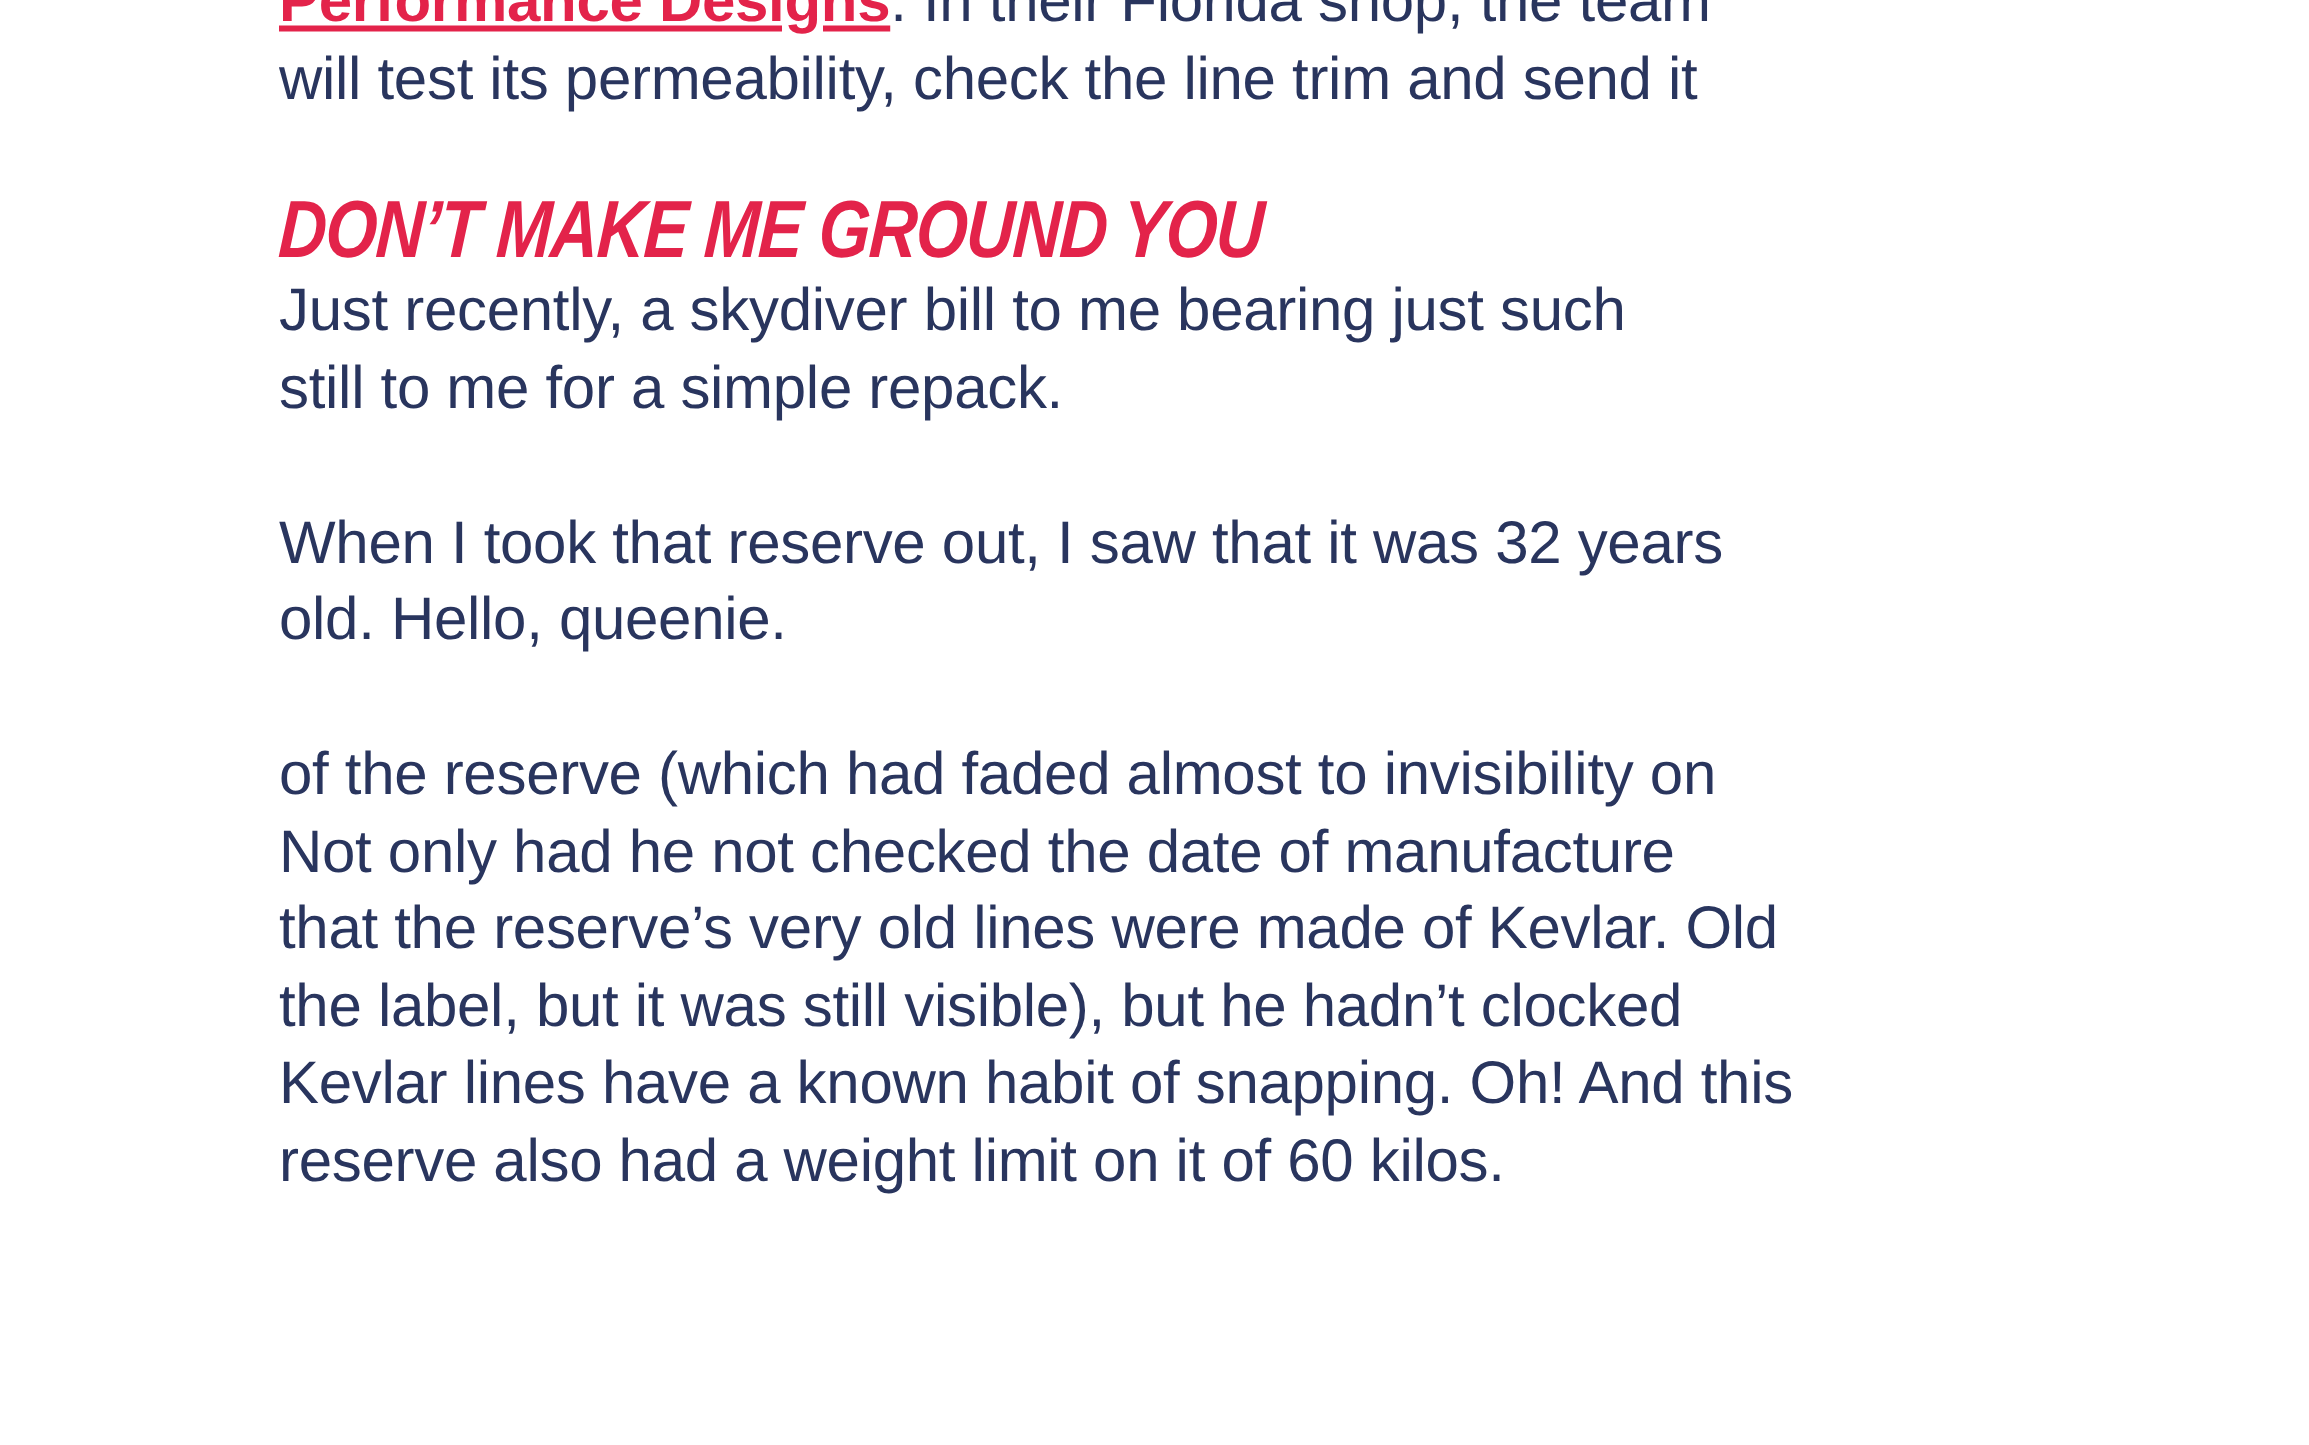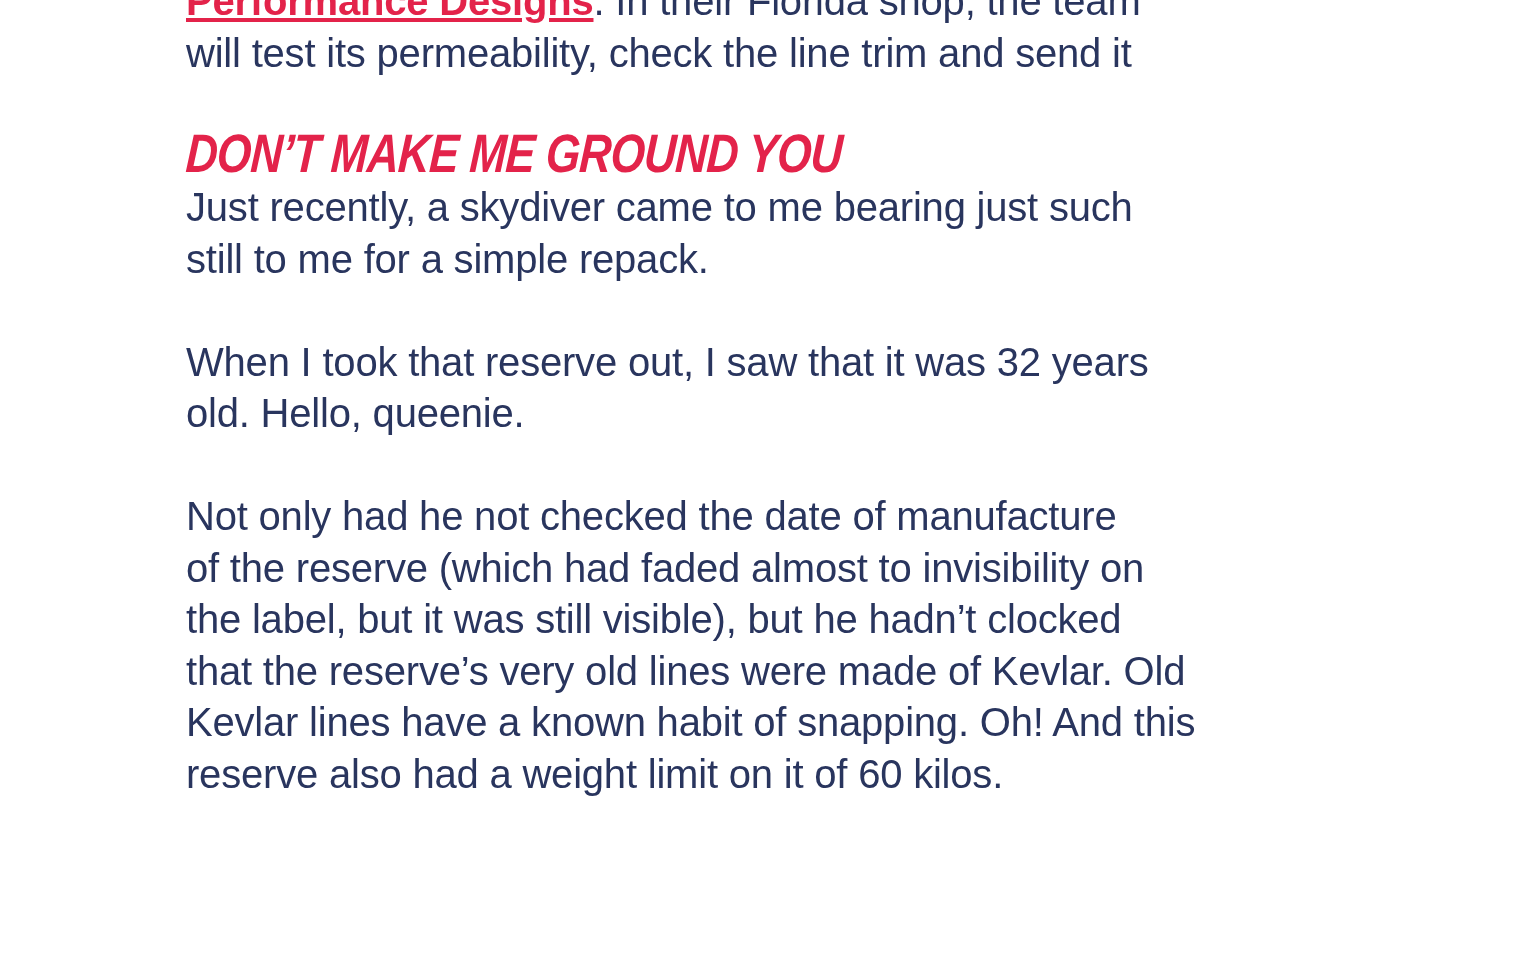--- a/index.html
+++ b/index.html
@@ -67,31 +67,31 @@
 <div class="article">
 
   <p>
     <span class="line"><a class="inline-link">Performance Designs</a><span>. In their Florida shop, the team</span></span>
     <span class="line">will test its permeability, check the line trim and send it</span>
   </p>
 
   <h2 class="section-heading"><span class="heading-inner">DON’T MAKE ME GROUND YOU</span></h2>
 
   <p>
-    <span class="line">Just recently, a skydiver came to me bearing just such</span>
+    <span class="line">Just recently, a skydiver bill to me bearing just such</span>
     <span class="line">still to me for a simple repack.</span>
   </p>
 
   <p>
     <span class="line">When I took that reserve out, I saw that it was 32 years</span>
     <span class="line">old. Hello, queenie.</span>
   </p>
 
   <p>
+    <span class="line">of the reserve (which had faded almost to invisibility on</span>
     <span class="line">Not only had he not checked the date of manufacture</span>
-    <span class="line">of the reserve (which had faded almost to invisibility on</span>
+    <span class="line">that the reserve’s very old lines were made of Kevlar. Old</span>
     <span class="line">the label, but it was still visible), but he hadn’t clocked</span>
-    <span class="line">that the reserve’s very old lines were made of Kevlar. Old</span>
     <span class="line">Kevlar lines have a known habit of snapping. Oh! And this</span>
     <span class="line">reserve also had a weight limit on it of 60 kilos.</span>
   </p>
 
 </div>
 
 </body></html>

